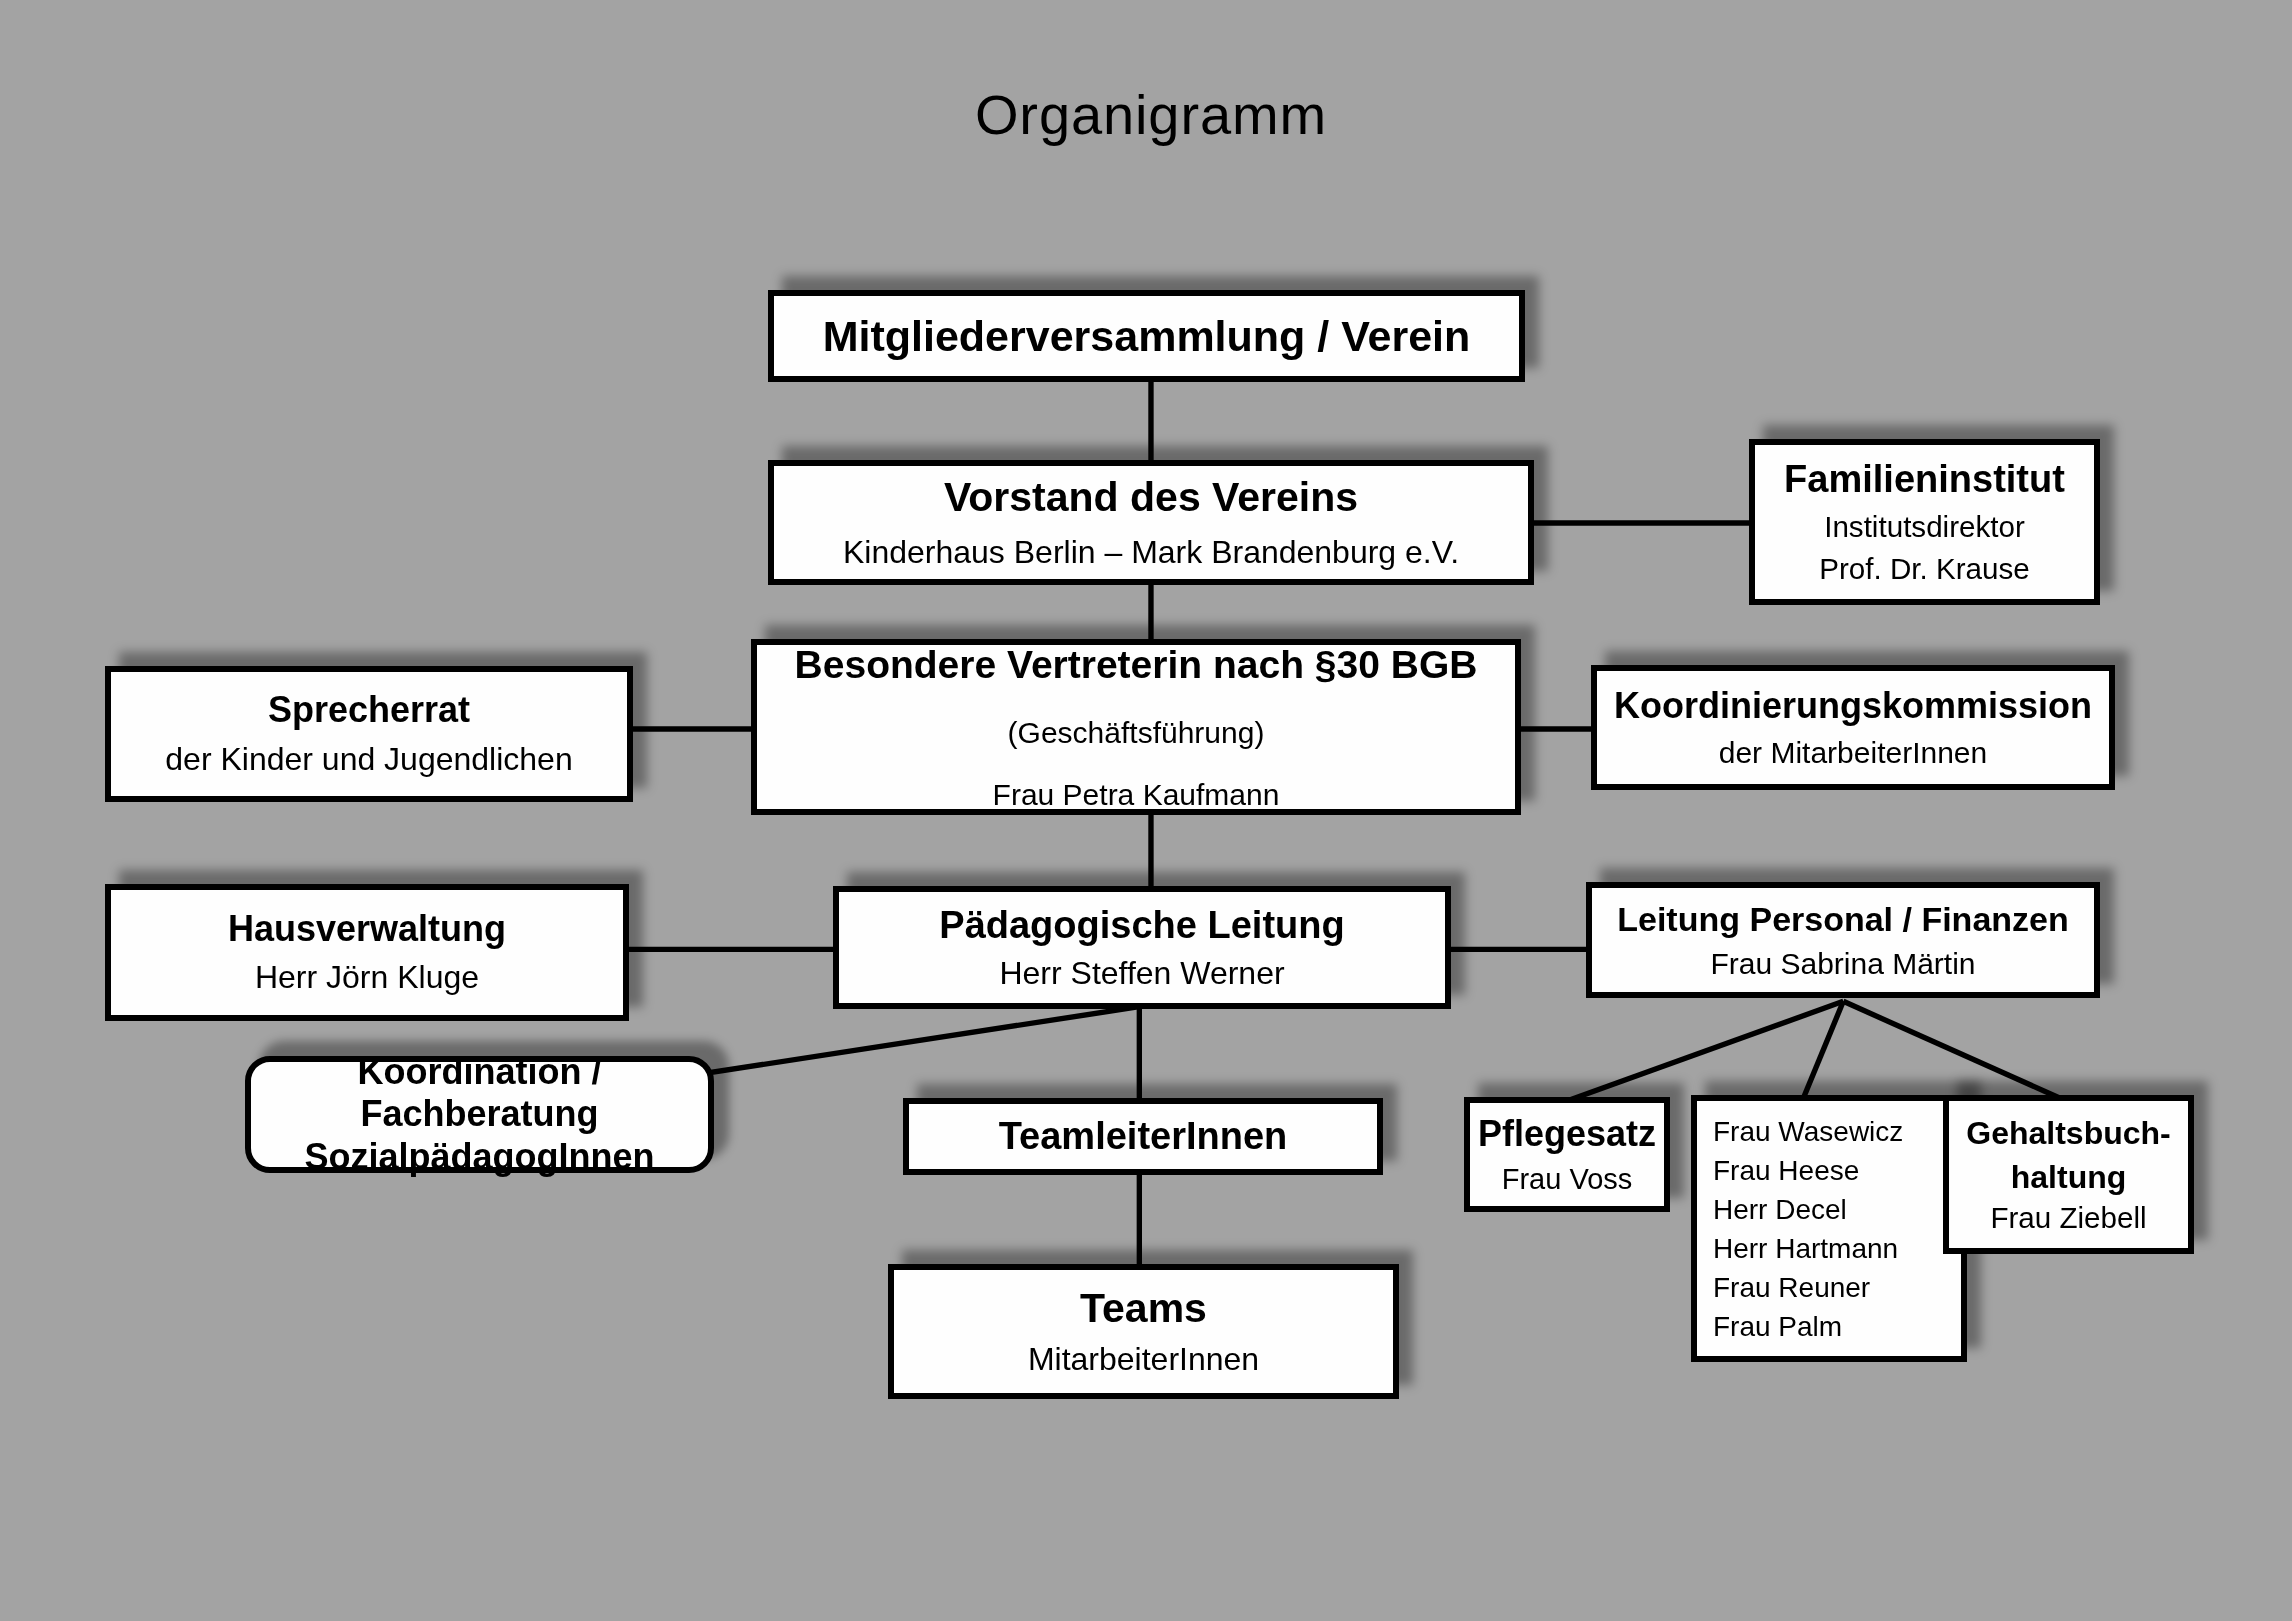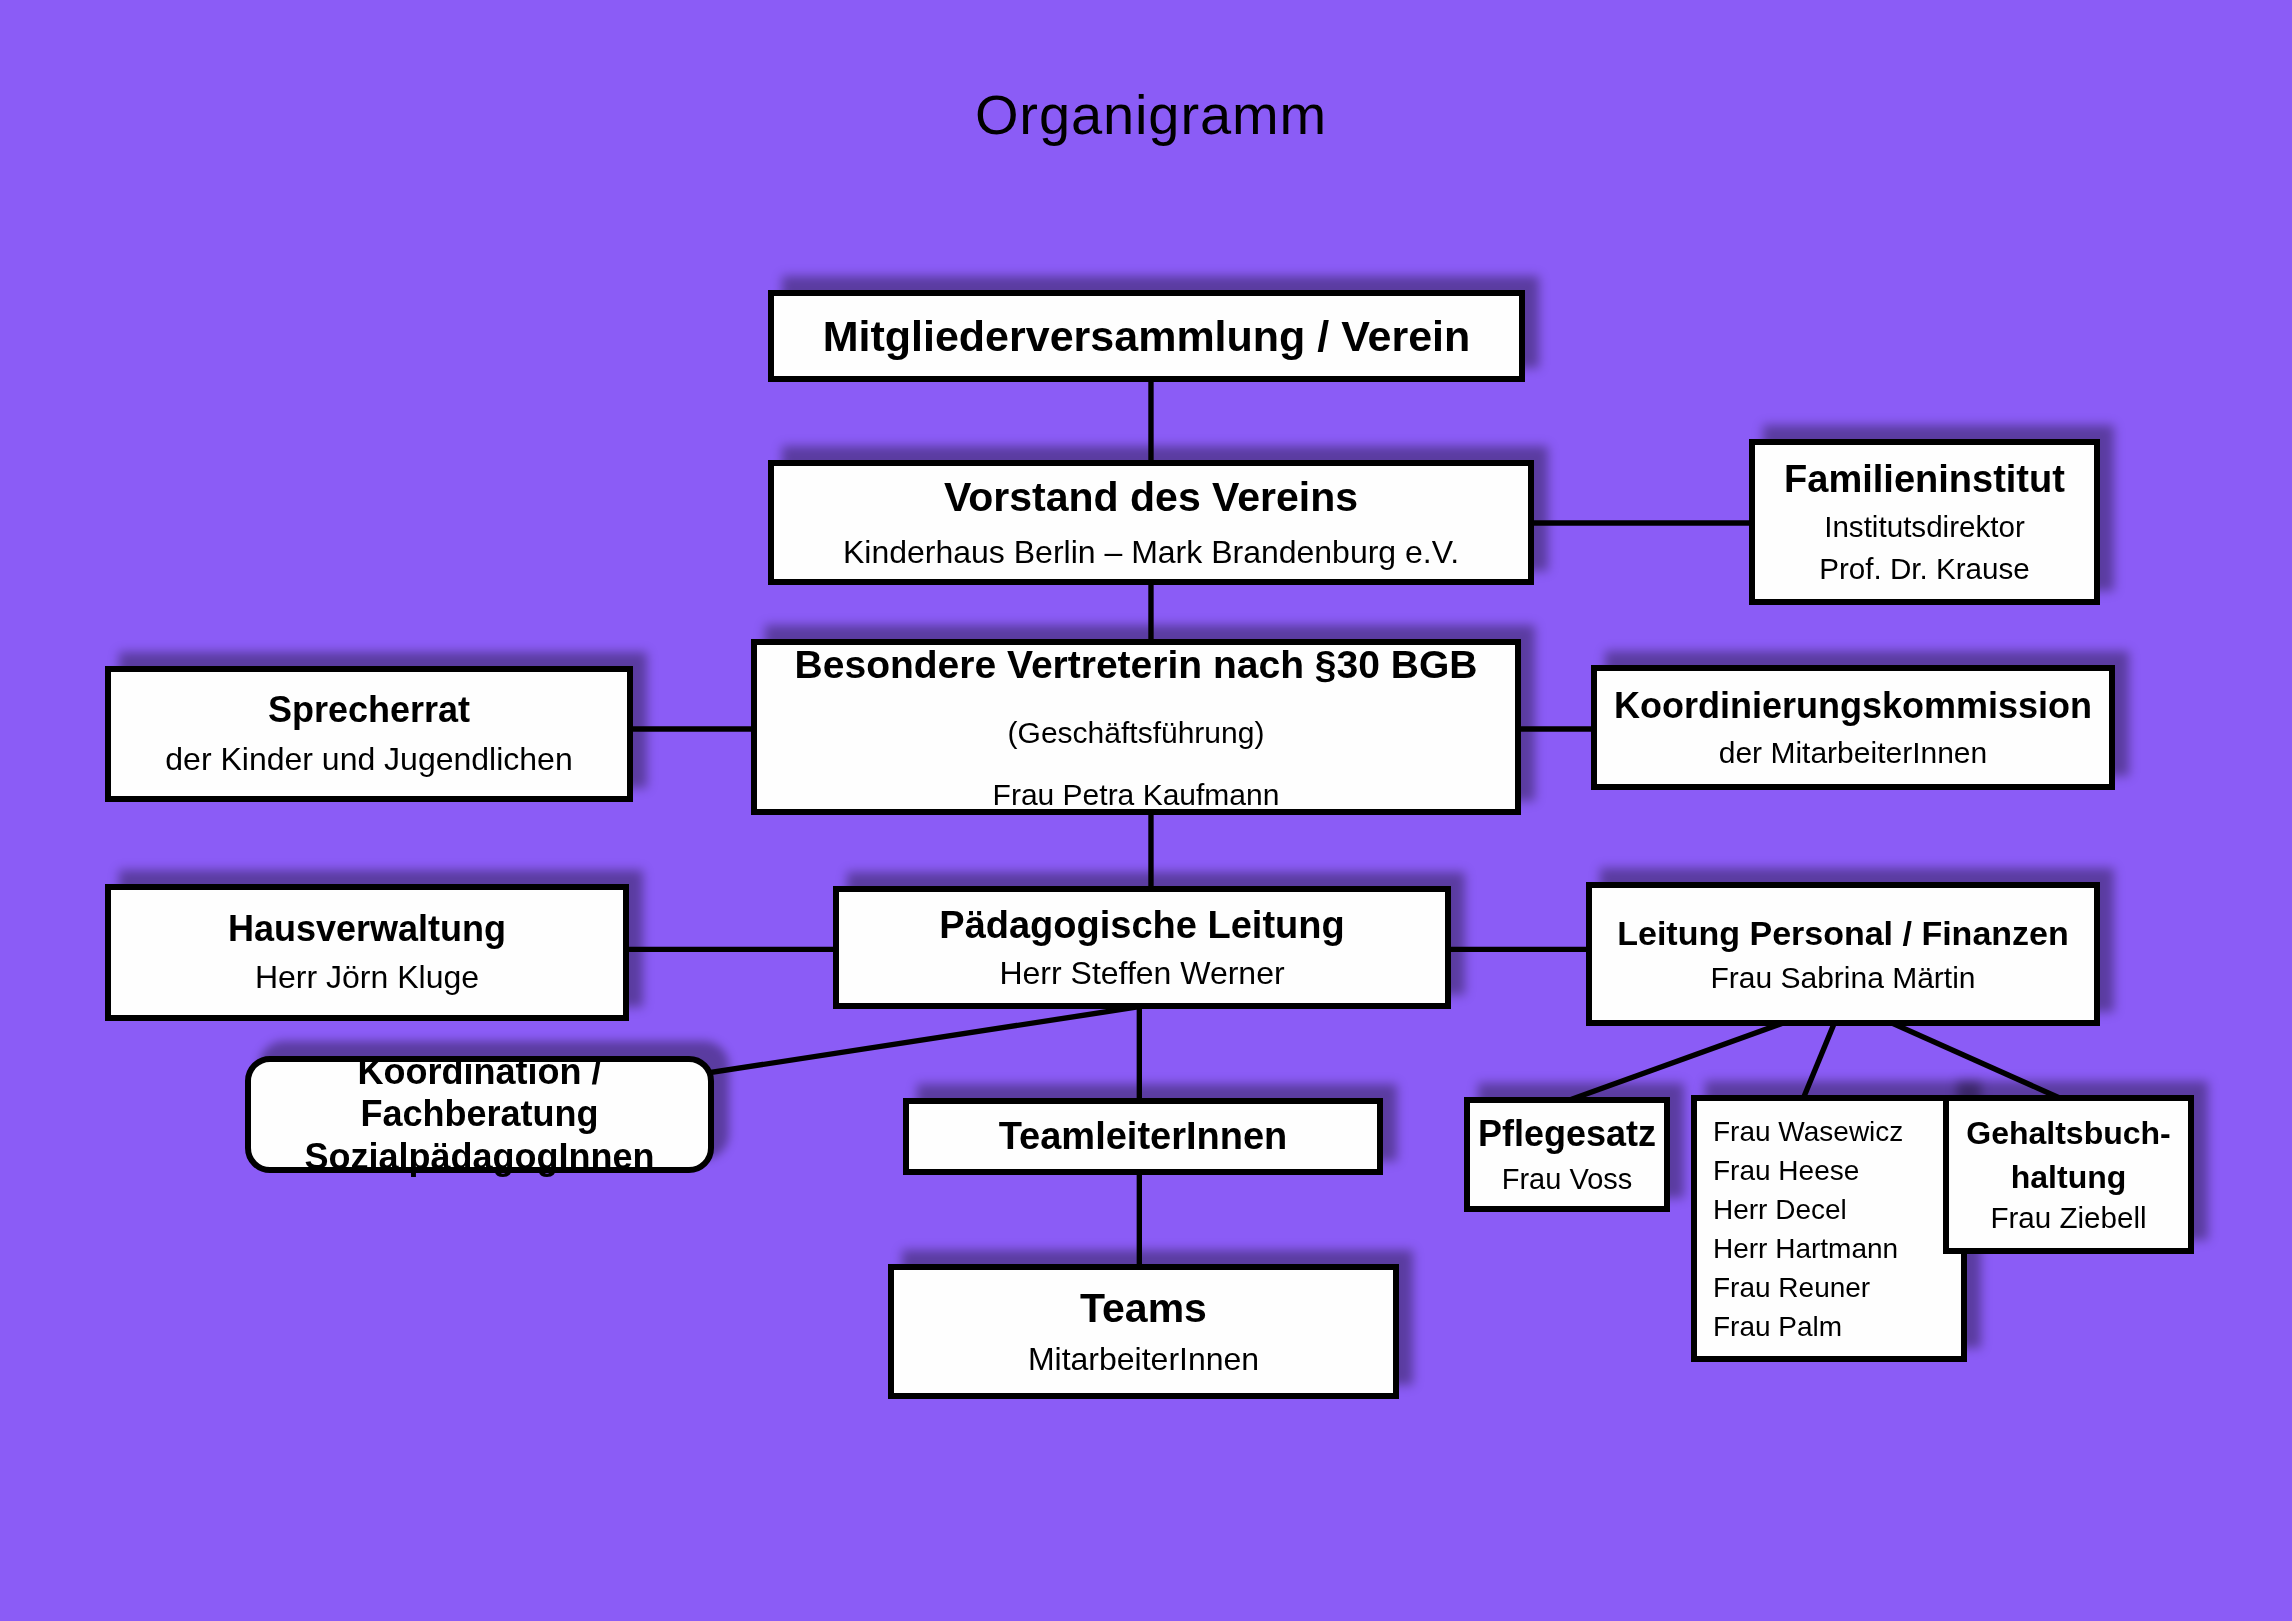--- a/index.html
+++ b/index.html
@@ -1,20 +1,20 @@
 <!DOCTYPE html>
 <html style="font-size:14.3px"><head>
 <meta charset="utf-8">
 <style>
   html, body { margin: 0; padding: 0; background: #ffffff; }
   #canvas {
     position: relative;
     width: 2293px;
     height: 1622px;
-    background: #8b5cf6;
+    background: #a3a3a3;
     font-family: "Liberation Sans", sans-serif;
     color: #000;
     overflow: hidden;
   }
 
   
   .doc-title {
     position: absolute;
     left: 1151px; top: 82px;
     transform: translateX(-50%);
@@ -78,21 +78,21 @@
   .n-koordkomm .sub    { font-size: 30px; }
 
   .n-hausverwaltung    { left: 105px;  top: 884px;  width: 524px; height: 137px; gap: 9px; }
   .n-hausverwaltung .hd  { font-size: 36px; }
   .n-hausverwaltung .sub { font-size: 32px; }
 
   .n-paed              { left: 833px;  top: 886px;  width: 618px; height: 123px; gap: 7.2px; }
   .n-paed .hd          { font-size: 38px; }
   .n-paed .sub         { font-size: 32px; }
 
-  .n-leitung-personal  { left: 1586px; top: 882px;  width: 514px; height: 144px; gap: 7.2px; }
+  .n-leitung-personal  { left: 1586px; top: 882px;  width: 514px; height: 116px; gap: 7.2px; }
   .n-leitung-personal .hd  { font-size: 34px; }
   .n-leitung-personal .sub { font-size: 30px; }
 
   .n-koordination      { left: 245px;  top: 1056px; width: 469px; height: 117px; border-radius: 25px; }
   .n-koordination .hd  { font-size: 36px; }
 
   .n-teamleiter        { left: 903px; top: 1098px; width: 480px; height: 77px; }
   .n-teamleiter .hd    { font-size: 38px; }
 
   .n-teams             { left: 888px;  top: 1264px; width: 511px; height: 135px; gap: 9px; }

